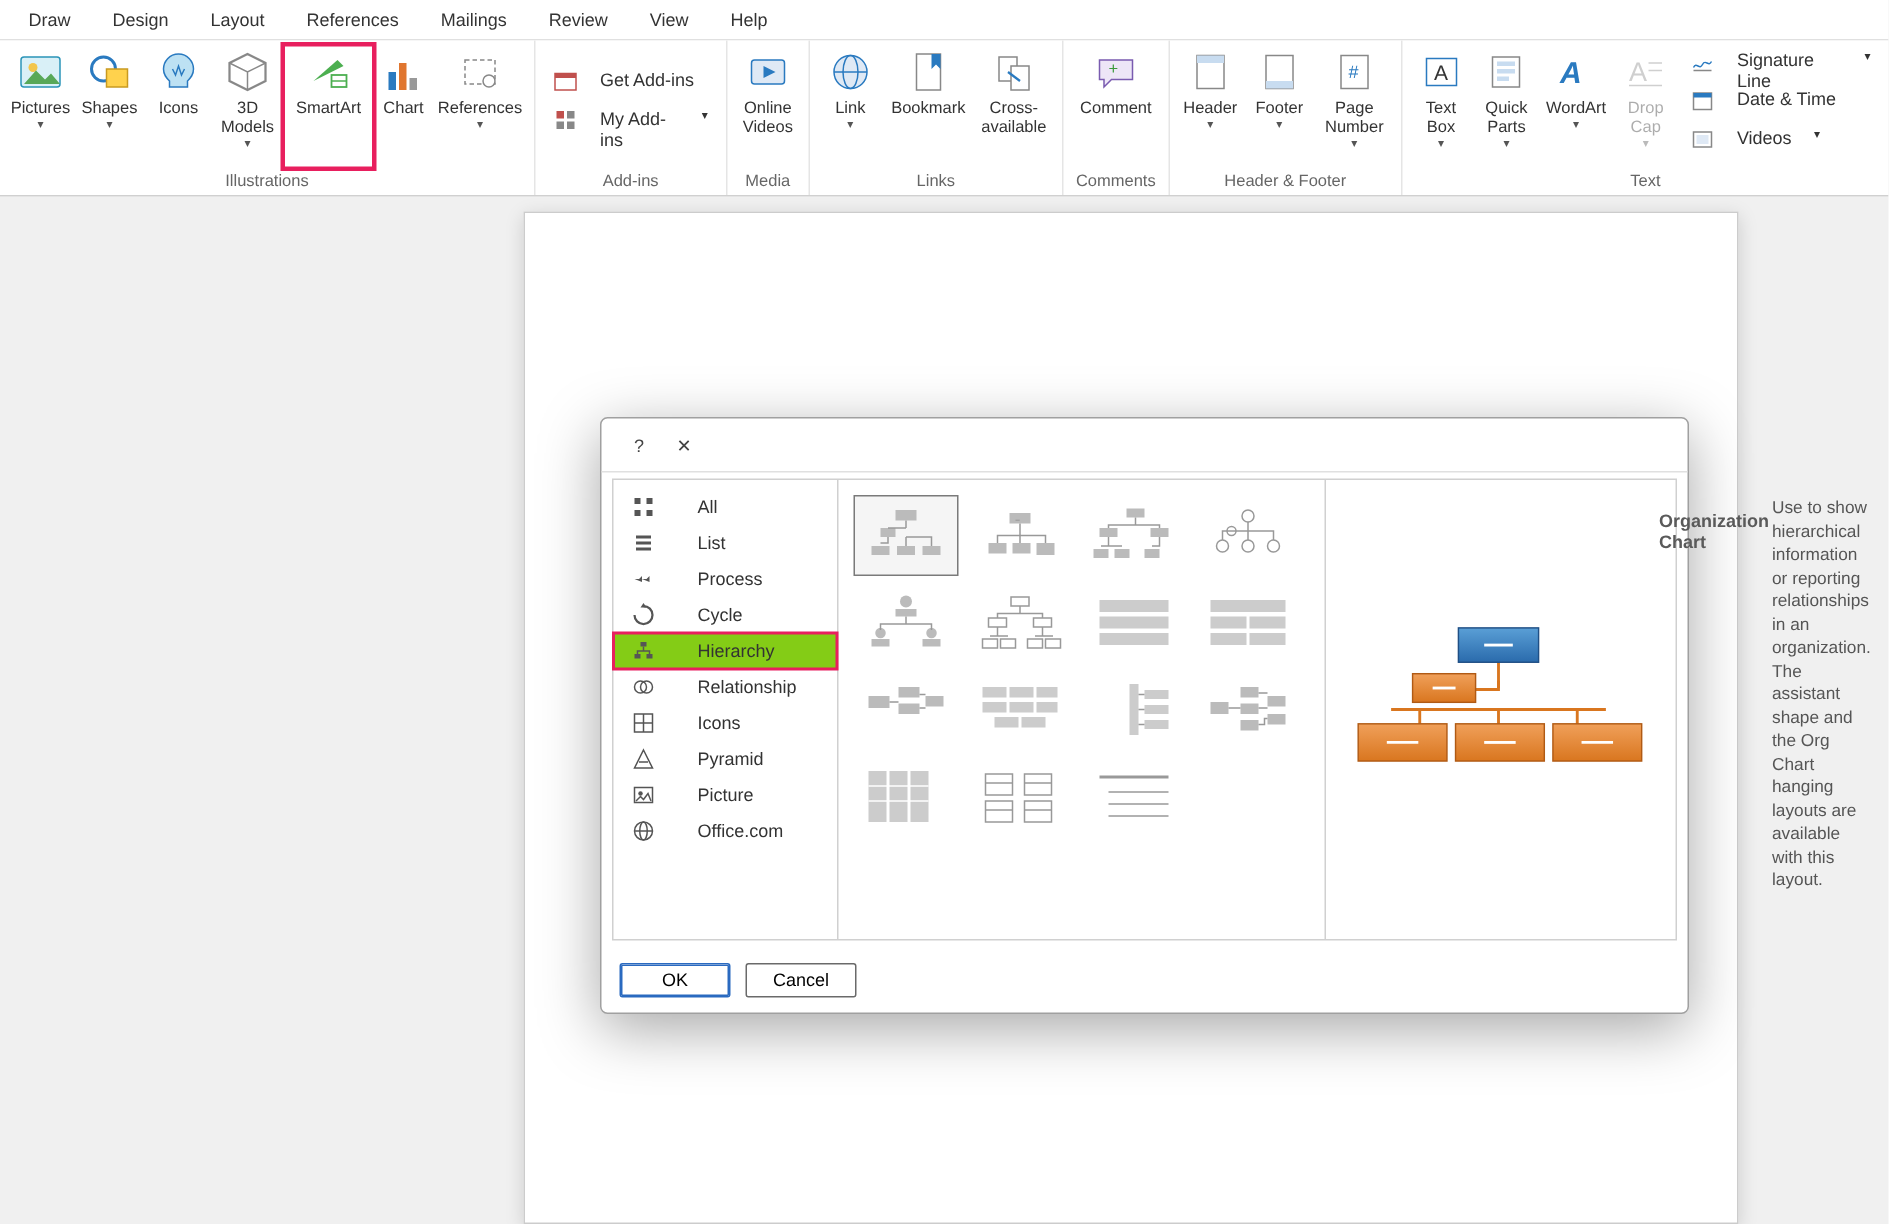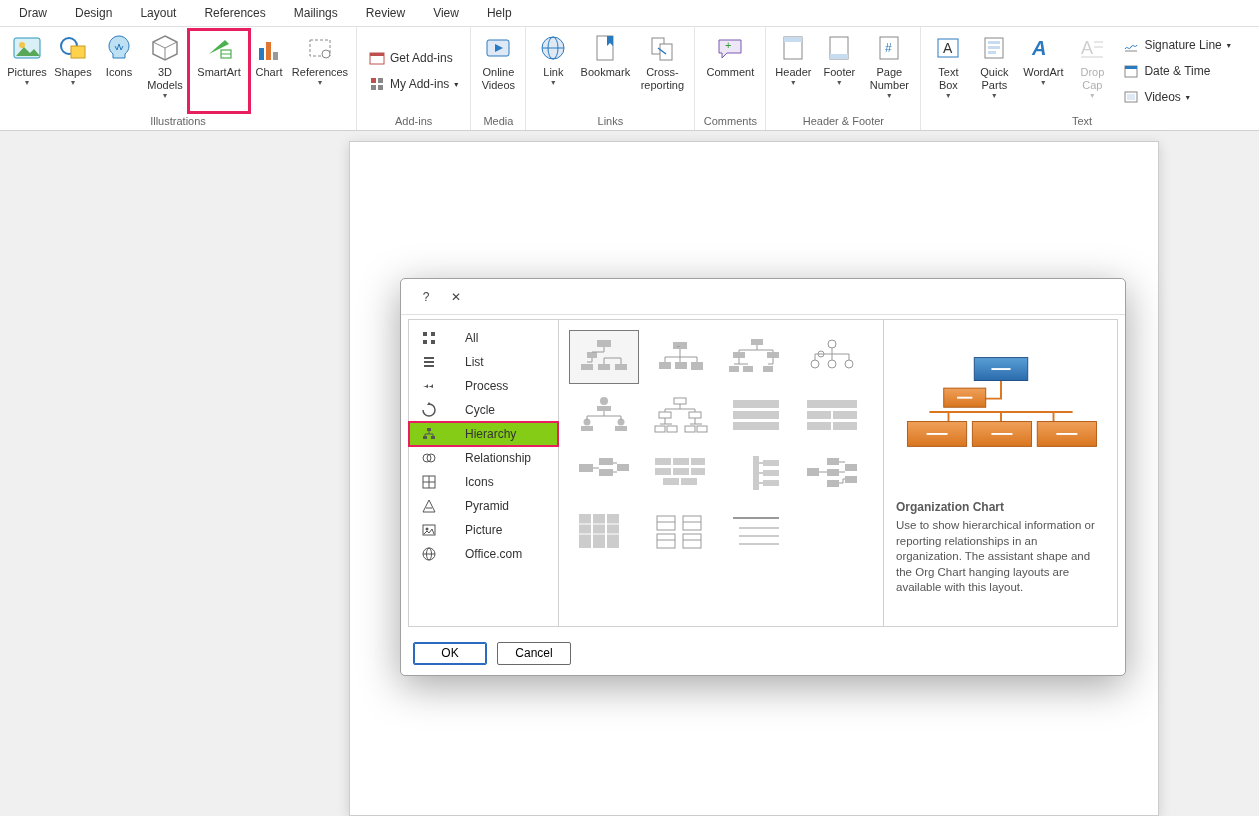--- a/index.html
+++ b/index.html
@@ -12,21 +12,21 @@
   
   .ribbon { background:#fff; height:104px; display:flex; border-bottom:1px solid #d0d0d0;}
   .group { border-right:1px solid #e5e5e5; display:flex; flex-direction:column; padding:2px 4px 0 4px; }
   .group .row { display:flex; flex:1;}
   .group .lbl { text-align:center; color:#666; font-size:11px; padding:2px 0 3px 0;}
   .big { display:flex; flex-direction:column; align-items:center; justify-content:flex-start; width:46px; padding-top:3px; cursor:pointer; position:relative;}
   .big .bigicon { width:32px; height:32px; display:flex; align-items:center; justify-content:center;}
   .big .biglabel { text-align:center; font-size:11px; line-height:13px; padding-top:2px; white-space:pre-line;}
   .big .drop { font-size:8px; color:#555; margin-top:-1px;}
   .selbox { position:absolute; inset:-1px; border:3px solid #e81f5e; pointer-events:none;}
-  .medium { height:24px; display:flex; align-items:center; padding:0 6px; cursor:pointer; gap:5px;}
+  .medium { height:24px; display:flex; align-items:flex-start; padding:0 6px; cursor:pointer; gap:15px;}
   .medium svg, .medium .mi { width:16px; height:16px; flex:0 0 16px;}
   .vcol { display:flex; flex-direction:column; justify-content:center; gap:2px;}
 
   
   .canvas { position:absolute; left:349px; top:141px; width:810px; height:675px; background:#fff; border:1px solid #ccc; box-shadow:0 3px 12px rgba(0,0,0,.15);}
 
   
   .dialog { position:absolute; left:400px; top:278px; width:726px; height:398px; background:#fff; border:1px solid #a0a0a0; box-shadow:0 10px 40px rgba(0,0,0,.35); border-radius:5px; display:flex; flex-direction:column;}
   .titlebar { height:36px; display:flex; align-items:center; padding:0 10px; border-bottom:1px solid #e0e0e0;}
   .titlebar .t { flex:1; font-size:12px; color:#444;}
@@ -34,21 +34,21 @@
   .dbody { flex:1; display:flex; margin:4px 7px; border:1px solid #d0d0d0;}
   .catcol { width:150px; border-right:1px solid #d0d0d0; padding:6px 0;}
   .catitem { height:24px; display:flex; align-items:center; padding:0 6px 0 12px; gap:28px; cursor:pointer; font-size:12px;}
   .catitem.sel { background:#84cc16; position:relative;}
   .catitem.sel::after { content:""; position:absolute; inset:-1px; border:2px solid #e81f5e; pointer-events:none;}
   .catitem svg { width:16px; height:16px; flex:0 0 16px; color:#555;}
   .gallery { flex:1; border-right:1px solid #d0d0d0; padding:10px; display:grid; grid-template-columns:repeat(4, 70px); grid-auto-rows:54px; gap:4px 6px; align-content:start;}
   .thumb { border:1px solid transparent; display:flex; align-items:center; justify-content:center; cursor:pointer; background:#fff;}
   .thumb svg { width:62px; height:46px;}
   .thumb.sel { border:1.5px solid #7a7a7a; background:#f5f5f5;}
-  .preview { width:233px; padding:12px 10px; display:flex; flex-direction:column;}
+  .preview { width:233px; padding:12px 10px; display:flex; }
   .preview .pimg { flex:0 0 160px; display:flex; align-items:center; justify-content:center;}
   .preview .pname { font-weight:600; color:#5a5a5a; margin:8px 0 4px 2px;}
   .preview .pdesc { font-size:11.5px; color:#555; line-height:1.35; padding:0 2px;}
   .dbtns { height:44px; display:flex; align-items:center; justify-content:flex-start; gap:10px; padding:0 12px;}
   .btn { width:74px; height:23px; border:1px solid #6a6a6a; background:#fff; border-radius:2px; cursor:pointer; font-size:12px;}
   .btn.primary { border-color:#2a6ac0; box-shadow:inset 0 0 0 1px #2a6ac0;}
 </style>
 </head>
 <body>
 
@@ -208,21 +208,21 @@
       </div>
       <div class="big" style="width:56px">
         <div class="bigicon">
             <svg viewBox="0 0 32 32">
               <rect x="6" y="6" width="12" height="16" fill="#fff" stroke="#888"></rect>
               <rect x="14" y="12" width="12" height="16" fill="#fff" stroke="#888"></rect>
               <path d="M12 16 L20 22" stroke="#2a7ac0" stroke-width="1.5" marker-end=""></path>
             </svg>
           </div>
         <div class="biglabel">Cross-
-reporting</div>
+available</div>
       </div>
     </div>
     <div class="lbl">Links</div>
   </div>
 
   <div class="group">
     <div class="row">
       <div class="big" style="width:62px">
         <div class="bigicon">
             <svg viewBox="0 0 32 32">

